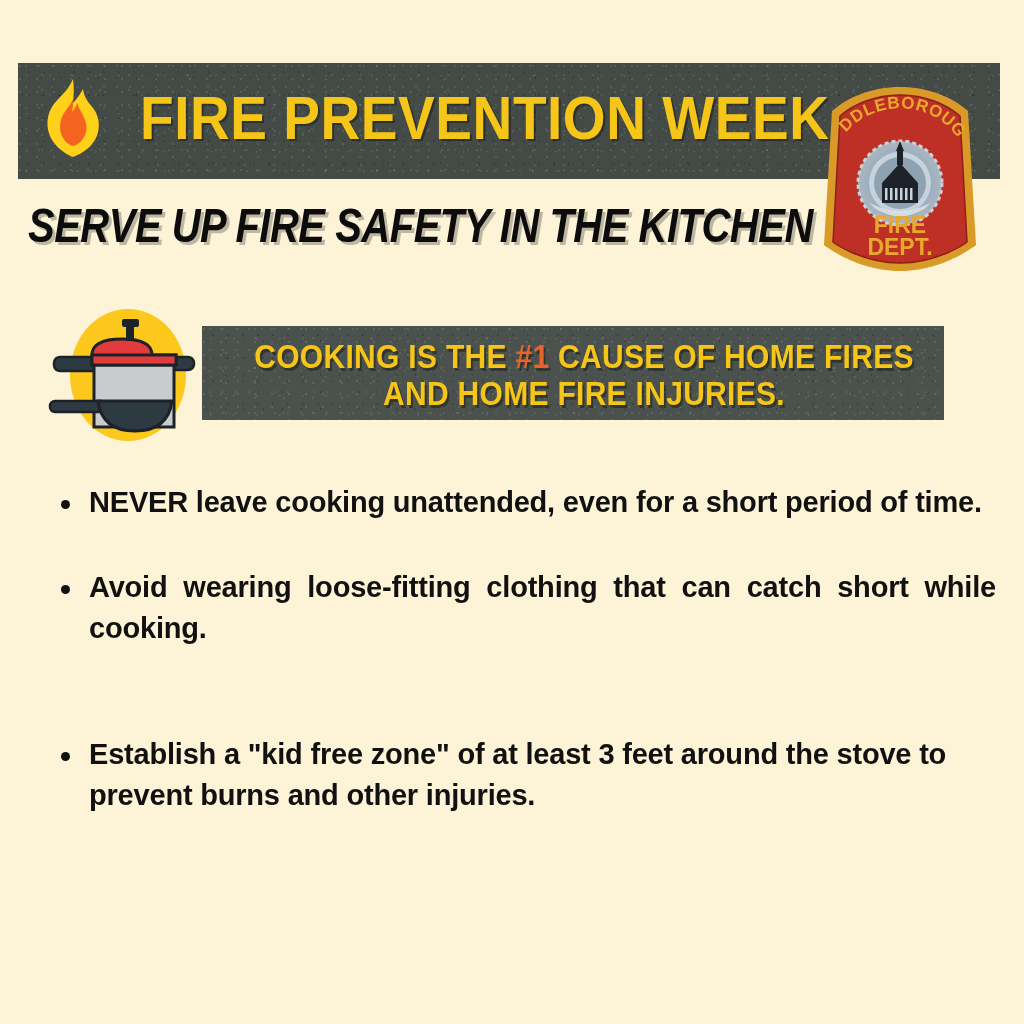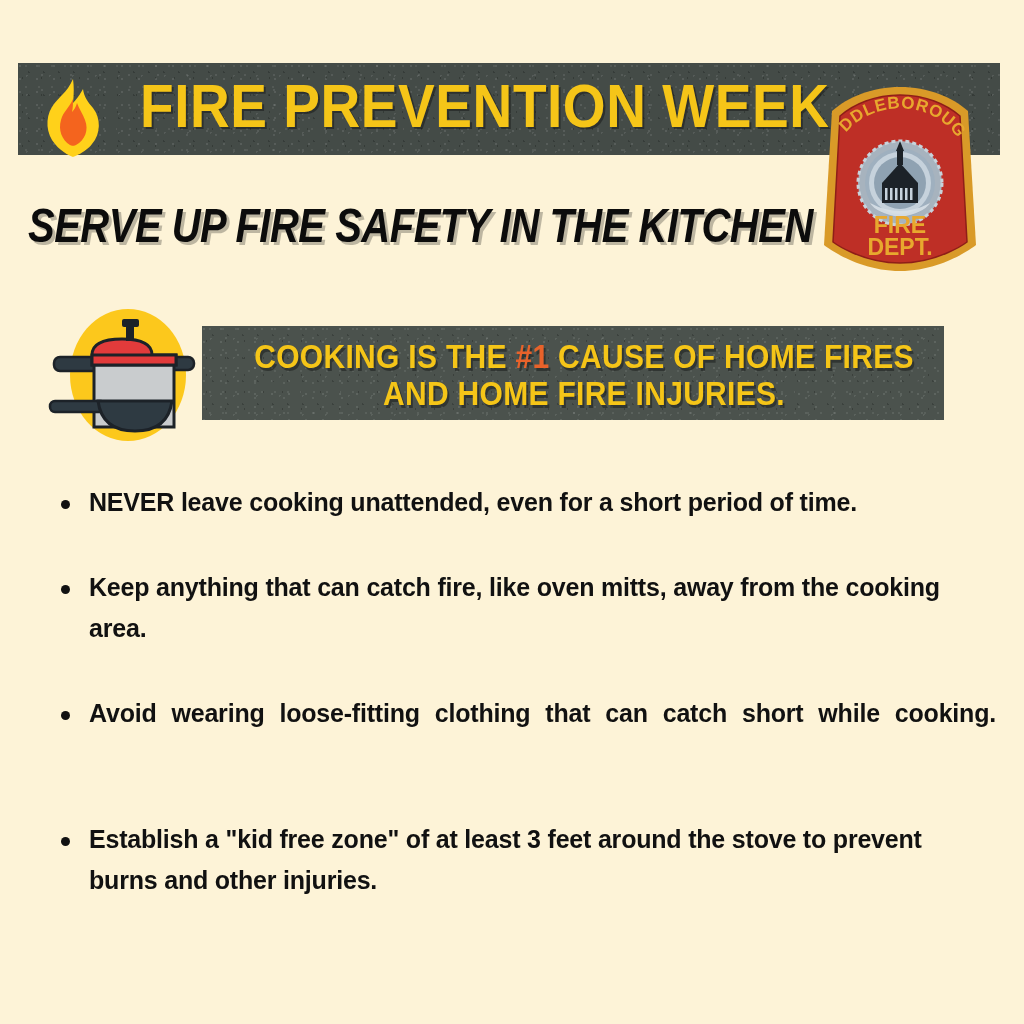--- a/index.html
+++ b/index.html
@@ -20,21 +20,21 @@
     inset: 0;
     background: #FDF3D7;
   }
 
   
   .header-band {
     position: absolute;
     left: 18px;
     top: 63px;
     width: 982px;
-    height: 92px;
+    height: 116px;
     background:
       radial-gradient(circle at 12% 22%, rgba(255,255,255,.10) 0 1px, transparent 1px),
       radial-gradient(circle at 37% 66%, rgba(255,255,255,.09) 0 1px, transparent 1px),
       radial-gradient(circle at 62% 14%, rgba(255,255,255,.08) 0 1px, transparent 1px),
       radial-gradient(circle at 83% 78%, rgba(255,255,255,.09) 0 1px, transparent 1px),
       radial-gradient(circle at 24% 88%, rgba(0,0,0,.22) 0 1px, transparent 1px),
       radial-gradient(circle at 71% 41%, rgba(0,0,0,.20) 0 1px, transparent 1px),
       #444B47;
     background-size: 17px 13px, 23px 19px, 13px 21px, 29px 15px, 19px 17px, 15px 23px, 100% 100%;
     display: flex;
@@ -155,21 +155,21 @@
     width: 9px;
     height: 9px;
     border-radius: 50%;
     background: #111111;
   }
 
   .bullet-text {
     color: #111111;
     font-family: "Liberation Sans", sans-serif;
     font-weight: 700;
-    font-size: 25px;
+    font-size: 29px;
     line-height: 41px;
     letter-spacing: -0.2px;
   }
   .bullet-text.justified {
     text-align: justify;
   }
   .bullet-text.justified::after {
     content: "";
     display: inline-block;
     width: 100%;
@@ -273,24 +273,20 @@
     <div class="callout-line">AND HOME FIRE INJURIES.</div>
   </div>
 
   <div class="bullets">
 
     <div class="bullet-item">
       <span class="bullet-dot"></span>
       <div class="bullet-text">NEVER leave cooking unattended, even for a short period of time.</div>
     </div>
 
-    <div class="bullet-item">
-      <span class="bullet-dot"></span>
-      <div class="bullet-text">Keep anything that can catch fire, like oven mitts, away from the cooking area.</div>
-    </div>
 
     <div class="bullet-item">
       <span class="bullet-dot"></span>
       <div class="bullet-text justified">Avoid wearing loose-fitting clothing that can catch short while cooking.</div>
     </div>
 
     <div class="bullet-item">
       <span class="bullet-dot"></span>
       <div class="bullet-text">Establish a "kid free zone" of at least 3 feet around the stove to prevent burns and other injuries.</div>
     </div>

